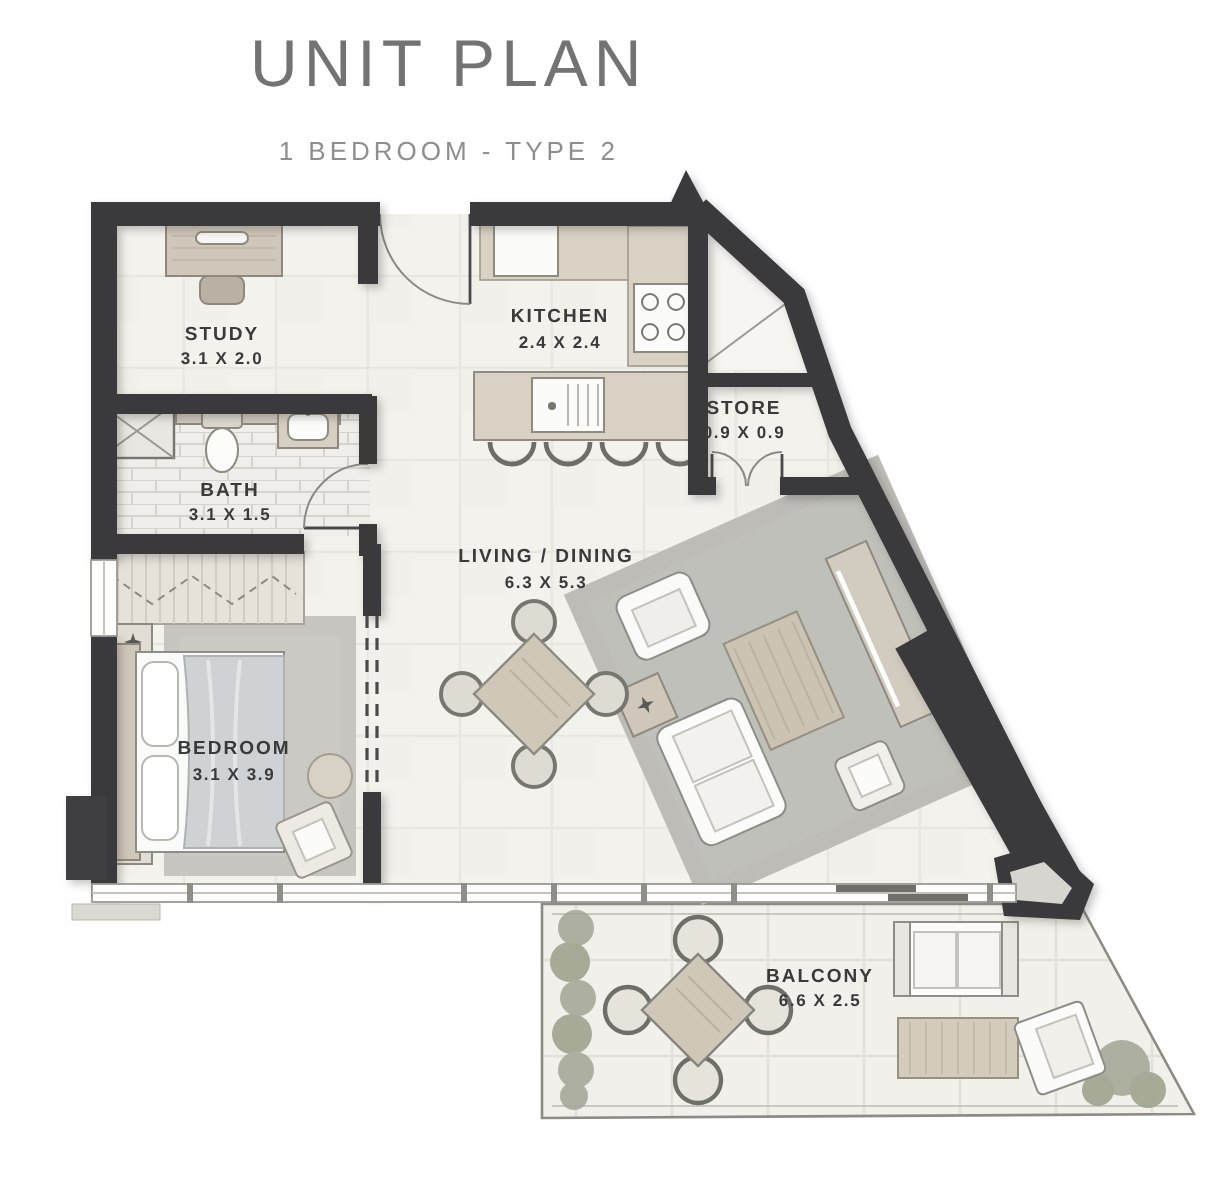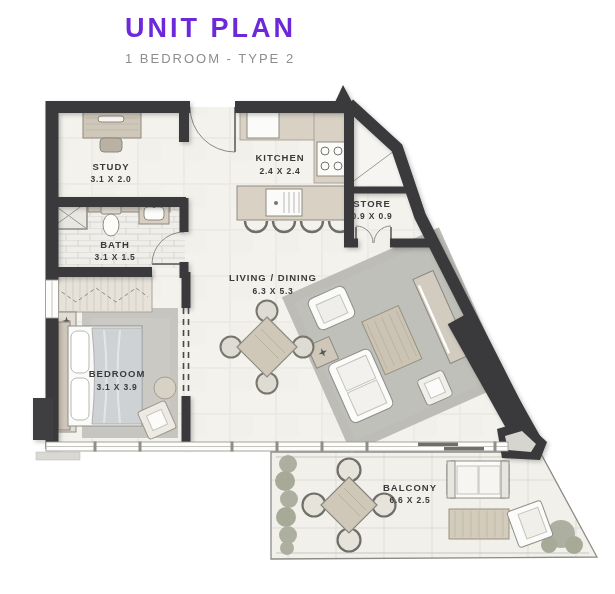--- a/index.html
+++ b/index.html
@@ -1,20 +1,20 @@
 <!DOCTYPE html>
 <html><head>
 <meta charset="utf-8">
 <style>
   html,body{margin:0;padding:0;background:#ffffff;}
   #stage{position:relative;width:615px;height:594px;background:#ffffff;overflow:hidden;
          font-family:"Liberation Sans",sans-serif;}
   #hdr{position:absolute;left:125px;top:14px;}
-  #hdr .title{font-size:27px;letter-spacing:3px;color:#6d28d9;font-weight:700;line-height:1.1;}
-  #hdr .subtitle{font-size:13px;letter-spacing:2px;color:#8e8e8e;margin-top:7px;}
+  #hdr .title{font-size:33px;letter-spacing:3px;color:#737373;font-weight:400;line-height:1.1;}
+  #hdr .subtitle{font-size:13px;letter-spacing:2px;color:#8e8e8e;margin-top:18px;text-align:center;}
   svg{position:absolute;left:0;top:0;}
   .roomname{font-family:"Liberation Sans",sans-serif;font-size:9.5px;font-weight:bold;
             letter-spacing:1px;fill:#3a3a3a;text-anchor:middle;}
   .roomdims{font-family:"Liberation Sans",sans-serif;font-size:8.5px;font-weight:bold;
             letter-spacing:0.8px;fill:#3a3a3a;text-anchor:middle;}
   .wall{stroke:#3a3a3c;fill:none;}
   .walls-g{filter:drop-shadow(2px 2px 2px rgba(60,60,60,0.30));}
   .doorarc{stroke:#8a8a84;stroke-width:1;fill:none;}
   .doorleaf{stroke:#4a4a4a;stroke-width:1.4;}
 </style>

